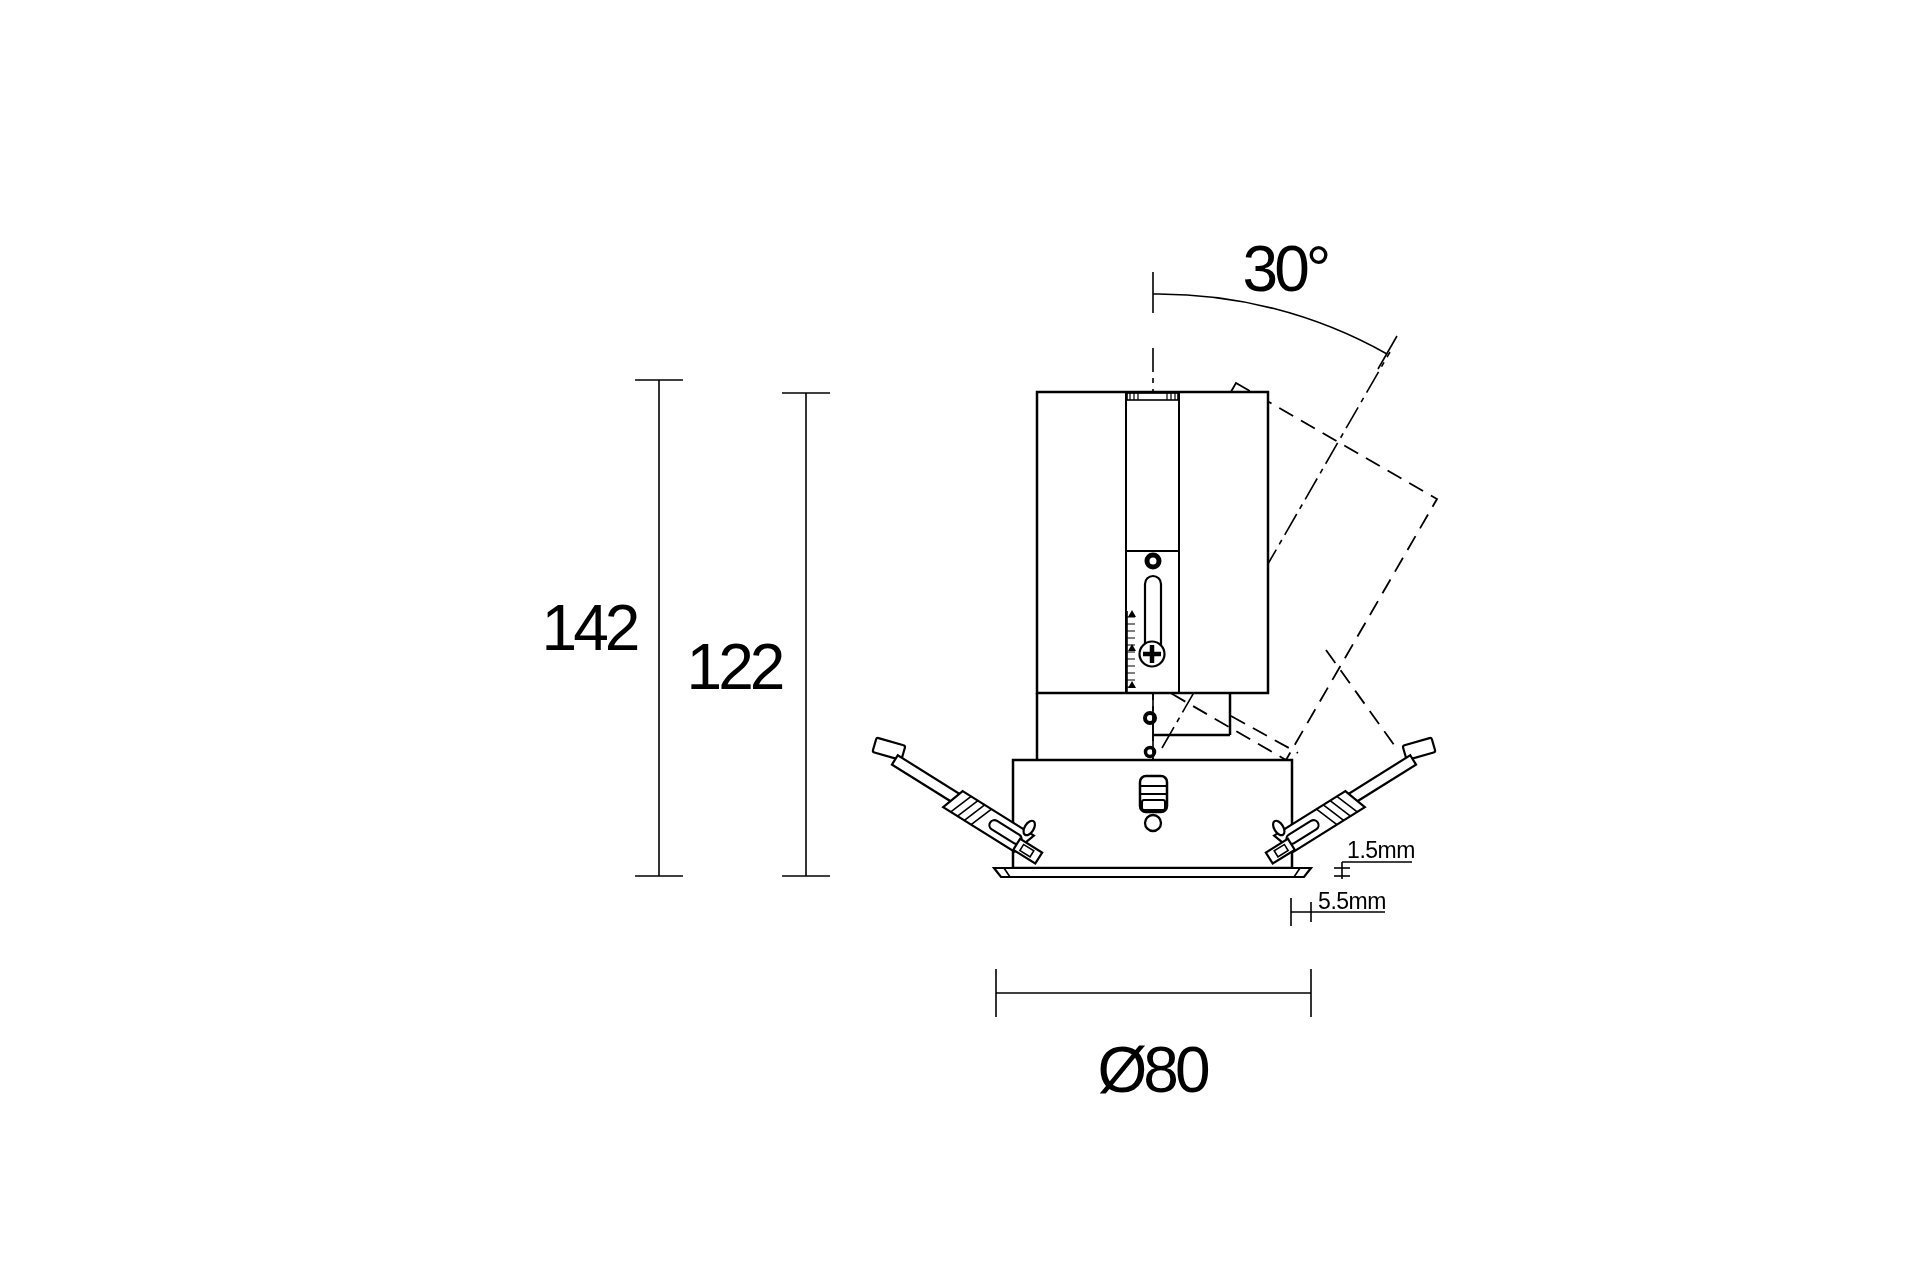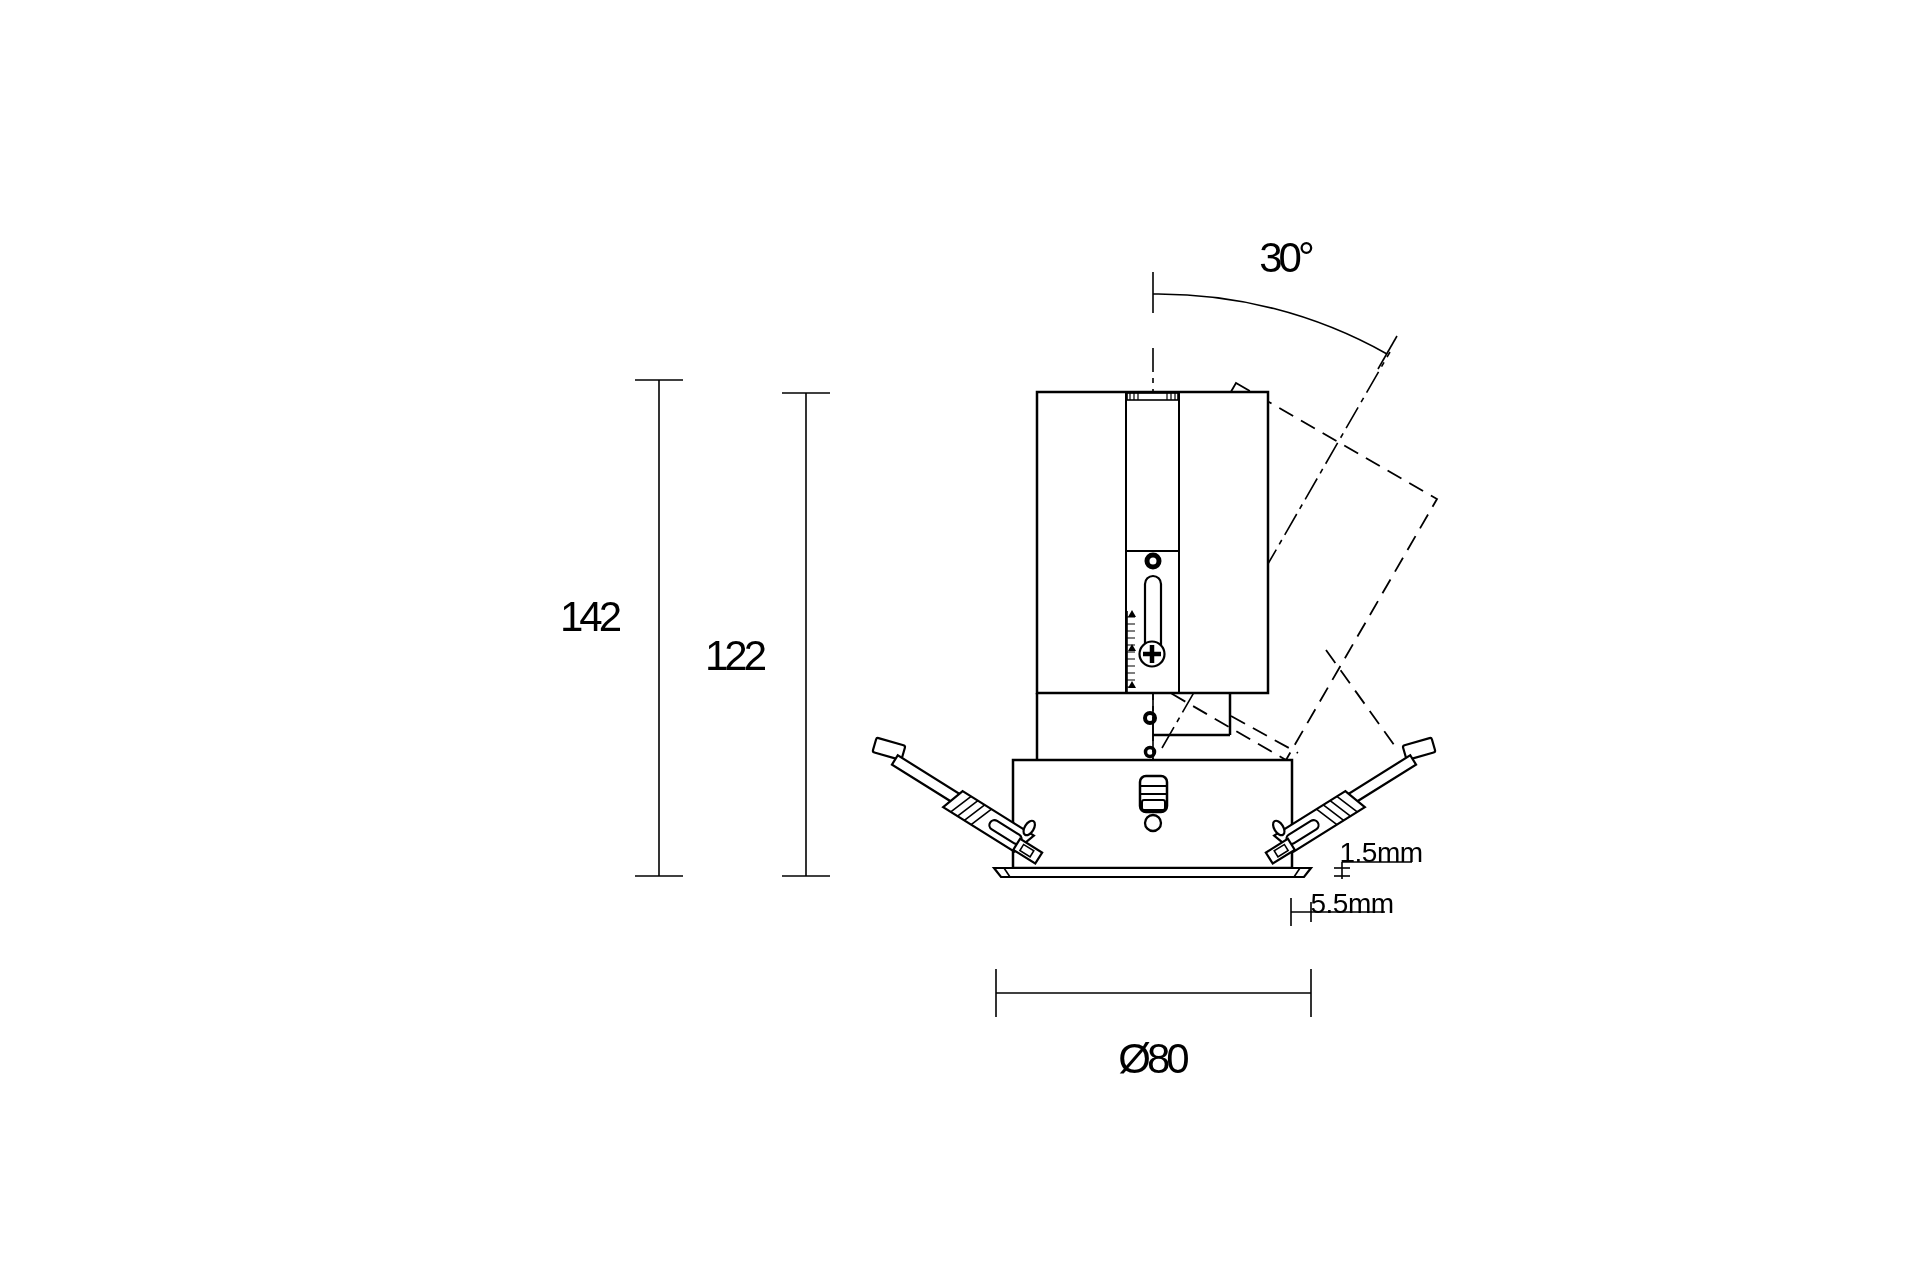--- a/index.html
+++ b/index.html
@@ -1,21 +1,21 @@
 <!DOCTYPE html>
 <html><head>
 <meta charset="utf-8">
 <style>
   html,body{margin:0;padding:0;background:#ffffff;}
   .canvas{position:relative;width:1920px;height:1263px;background:#ffffff;overflow:hidden;
           font-family:"Liberation Sans",sans-serif;}
   .dim-label{position:absolute;transform:translate(-50%,0);color:#000;white-space:nowrap;
              font-family:"Liberation Sans",sans-serif;line-height:1;}
-  .lbl-big{font-size:42px;letter-spacing:-4px;}
-  .lbl-small{font-size:28px;letter-spacing:-0.5px;}
+  .lbl-big{font-size:64px;letter-spacing:-4px;}
+  .lbl-small{font-size:23px;letter-spacing:-0.5px;}
   svg{position:absolute;left:0;top:0;}
   .s25{stroke:#000;stroke-width:2.5;fill:none;}
   .s2{stroke:#000;stroke-width:2;fill:none;}
   .s16{stroke:#000;stroke-width:1.6;fill:none;}
   .s12{stroke:#000;stroke-width:1.2;fill:none;}
   .fw{fill:#fff;stroke:#000;stroke-width:2.5;}
   .fw2{fill:#fff;stroke:#000;stroke-width:2.2;}
   .dash{stroke:#000;stroke-width:1.8;fill:none;stroke-dasharray:16 9;}
   .cline{stroke:#000;stroke-width:1.6;fill:none;stroke-dasharray:24 6 5 6;}
 </style>

